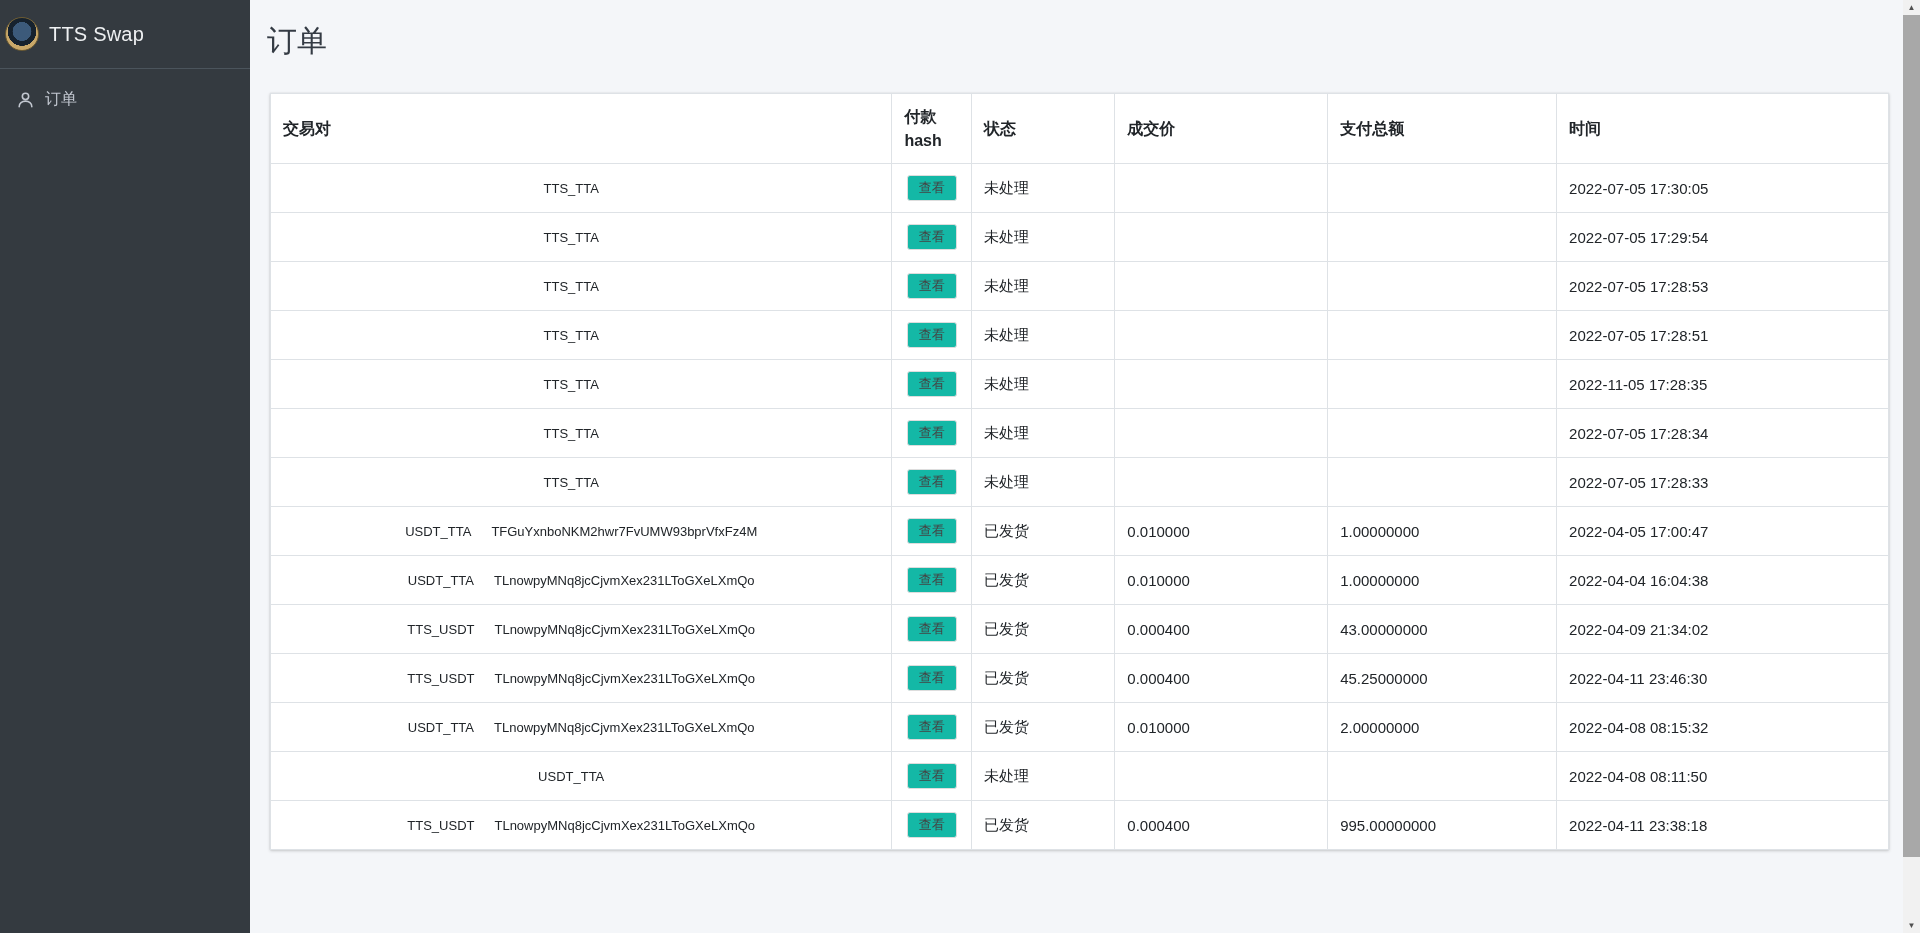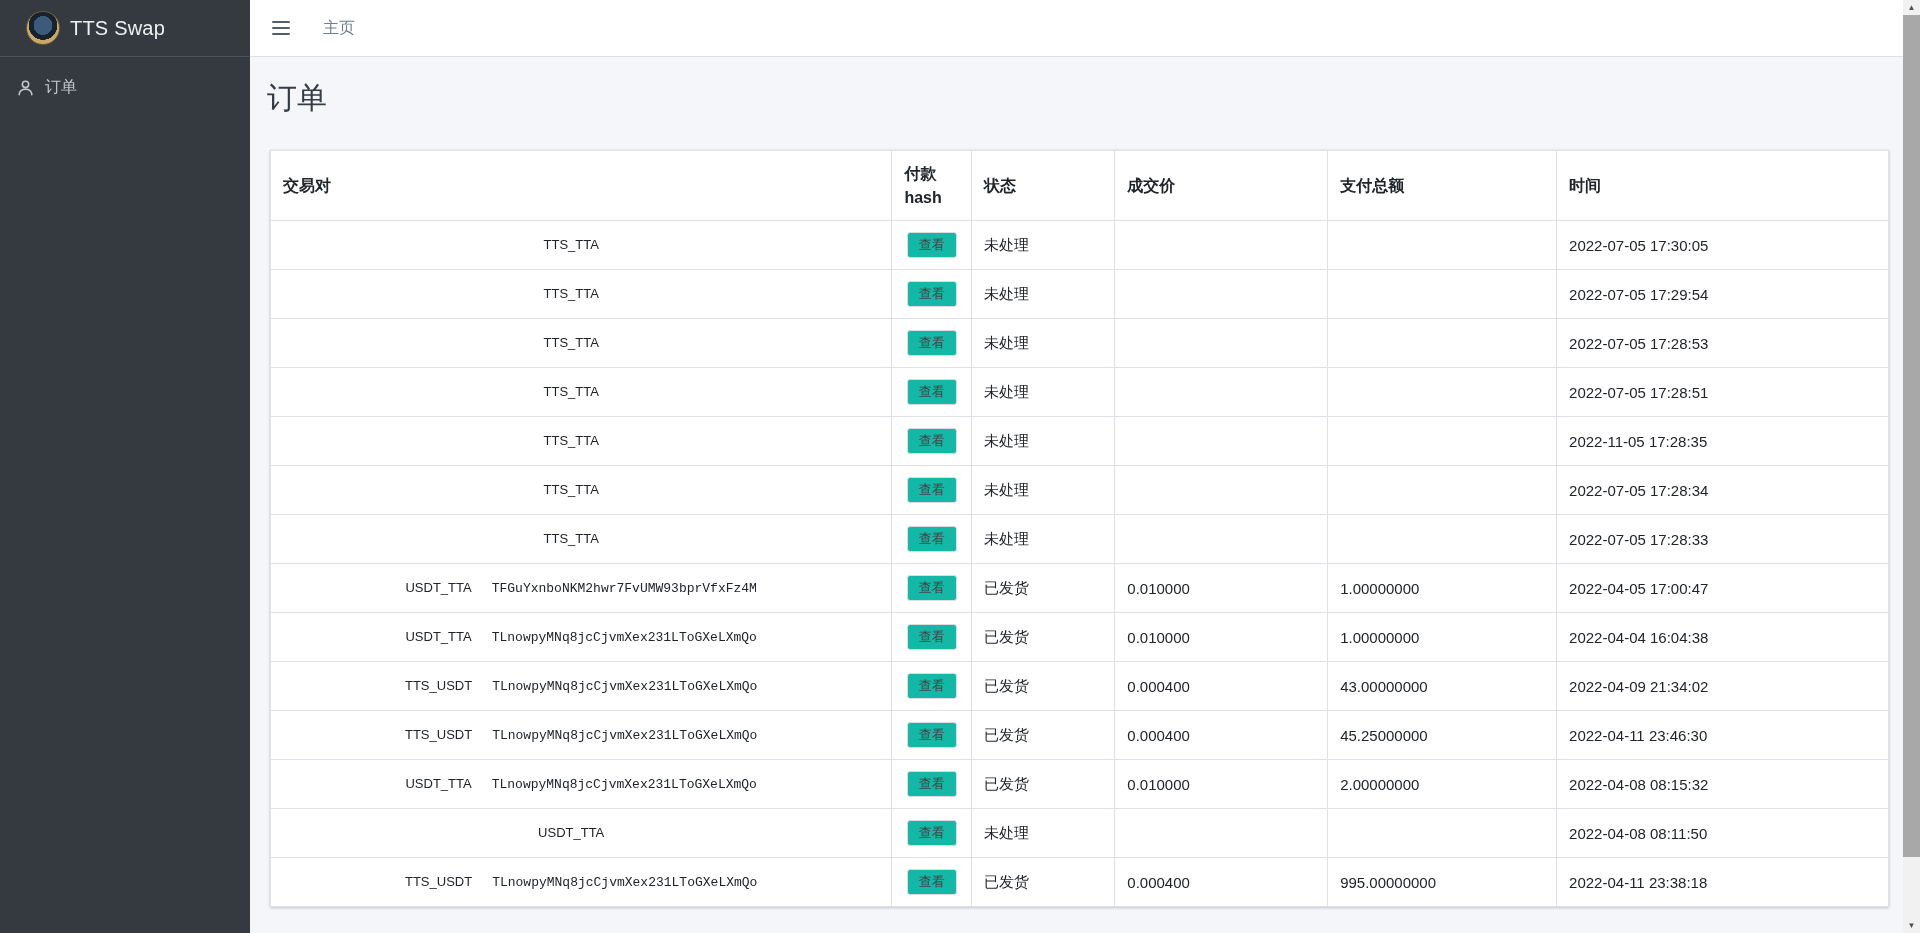--- a/index.html
+++ b/index.html
@@ -2,21 +2,21 @@
 <html><head>
 <meta charset="utf-8">
 <style>
   * { margin:0; padding:0; box-sizing:border-box; }
   html,body { width:1920px; height:933px; overflow:hidden; }
   body { font-family:"Liberation Sans","DejaVu Sans",sans-serif; color:#212529; background:#f4f6f9; }
   .app { display:flex; width:100%; height:100%; }
 
   
   .sidebar { width:250px; min-width:250px; height:100%; background:#343a40; }
-  .brand { height:57px; display:flex; align-items:center; padding:0 26px; border-bottom:1px solid #4b545c; }
+  .brand { height:69px; display:flex; align-items:center; padding:0 5px; border-bottom:1px solid #4b545c; }
   .brand-logo { width:34px; height:34px; border-radius:50%; background:radial-gradient(circle at 50% 42%, #3c5a7a 0 38%, #16222e 39% 58%, #c9a869 59% 78%, #8a6d3b 79% 100%); border:1px solid #6b5a32; margin-right:10px; flex:none; }
   .brand-title { color:#eef0f2; font-size:20px; font-weight:400; letter-spacing:.2px; }
   .side-nav { padding:10px 8px; }
   .side-item { display:flex; align-items:center; gap:10px; padding:10px 8px; border-radius:4px; color:#c2c7d0; font-size:16px; cursor:pointer; }
   .side-item svg { flex:none; }
 
   
   .main { flex:1; display:flex; flex-direction:column; min-width:0; }
   .navbar { height:57px; background:#fff; border-bottom:1px solid #dee2e6; display:flex; align-items:center; padding:0 22px; gap:33px; flex:none; }
   .hamburger { width:18px; height:14px; display:flex; flex-direction:column; justify-content:space-between; cursor:pointer; }
@@ -34,21 +34,21 @@
   .content-body { padding:29px 31px 0 20px; flex:1; min-height:0; }
   .card { background:#fff; box-shadow:0 0 1px rgba(0,0,0,.12), 0 1px 3px rgba(0,0,0,.18); }
 
   table { width:100%; border-collapse:collapse; table-layout:fixed; background:#fff; }
   th, td { border:1px solid #dee2e6; vertical-align:middle; text-align:left; padding:6px 12px; overflow:hidden; white-space:nowrap; }
   th { height:70px; font-size:16px; font-weight:700; color:#212529; line-height:1.45; white-space:normal; }
   td { height:49px; font-size:15px; color:#212529; }
   td.pair-cell { font-size:13px;text-align:center; }
   td.hash-cell { text-align:center; padding:6px 4px; }
   .btn-view { background:#14b8a6; border:1px solid #ddd; border-radius:3px; padding:3px 11px; font-size:13px; color:#444; font-family:inherit; cursor:pointer; }
-  .hash-text { margin-left:20px;font-family:Liberation Mono, monospace; }
+  .hash-text { margin-left:20px; }
 
   
   .scrollbar { position:fixed; top:0; right:0; width:17px; height:933px; background:#f1f1f1; z-index:50; }
   .scrollbar .arrow { position:absolute; left:0; width:17px; height:15px; display:flex; align-items:center; justify-content:center; font-size:8px; color:#505050; }
   .scrollbar .arrow.up { top:0; }
   .scrollbar .arrow.down { bottom:0; }
   .scroll-thumb { position:absolute; left:0; top:15px; width:17px; height:842px; background:#a8a8a8; }
 </style>
 </head>
 <body>
@@ -66,28 +66,20 @@
           <circle cx="12" cy="8" r="4"></circle>
           <path d="M4 21c0-4 3.6-7 8-7s8 3 8 7"></path>
         </svg>
         <span>订单</span>
       </div>
     </nav>
   </aside>
 
   <div class="main">
 
-    <header class="navbar">
-      <div class="hamburger">
-        <span></span>
-          <span></span>
-          <span></span>
-      </div>
-      <a class="nav-link">主页</a>
-    </header>
 
     <div class="content-header">
       <h1 class="page-title">订单</h1>
     </div>
 
     <div class="content-body">
       <div class="card">
         <table>
           <colgroup>
             <col style="width:616px">

